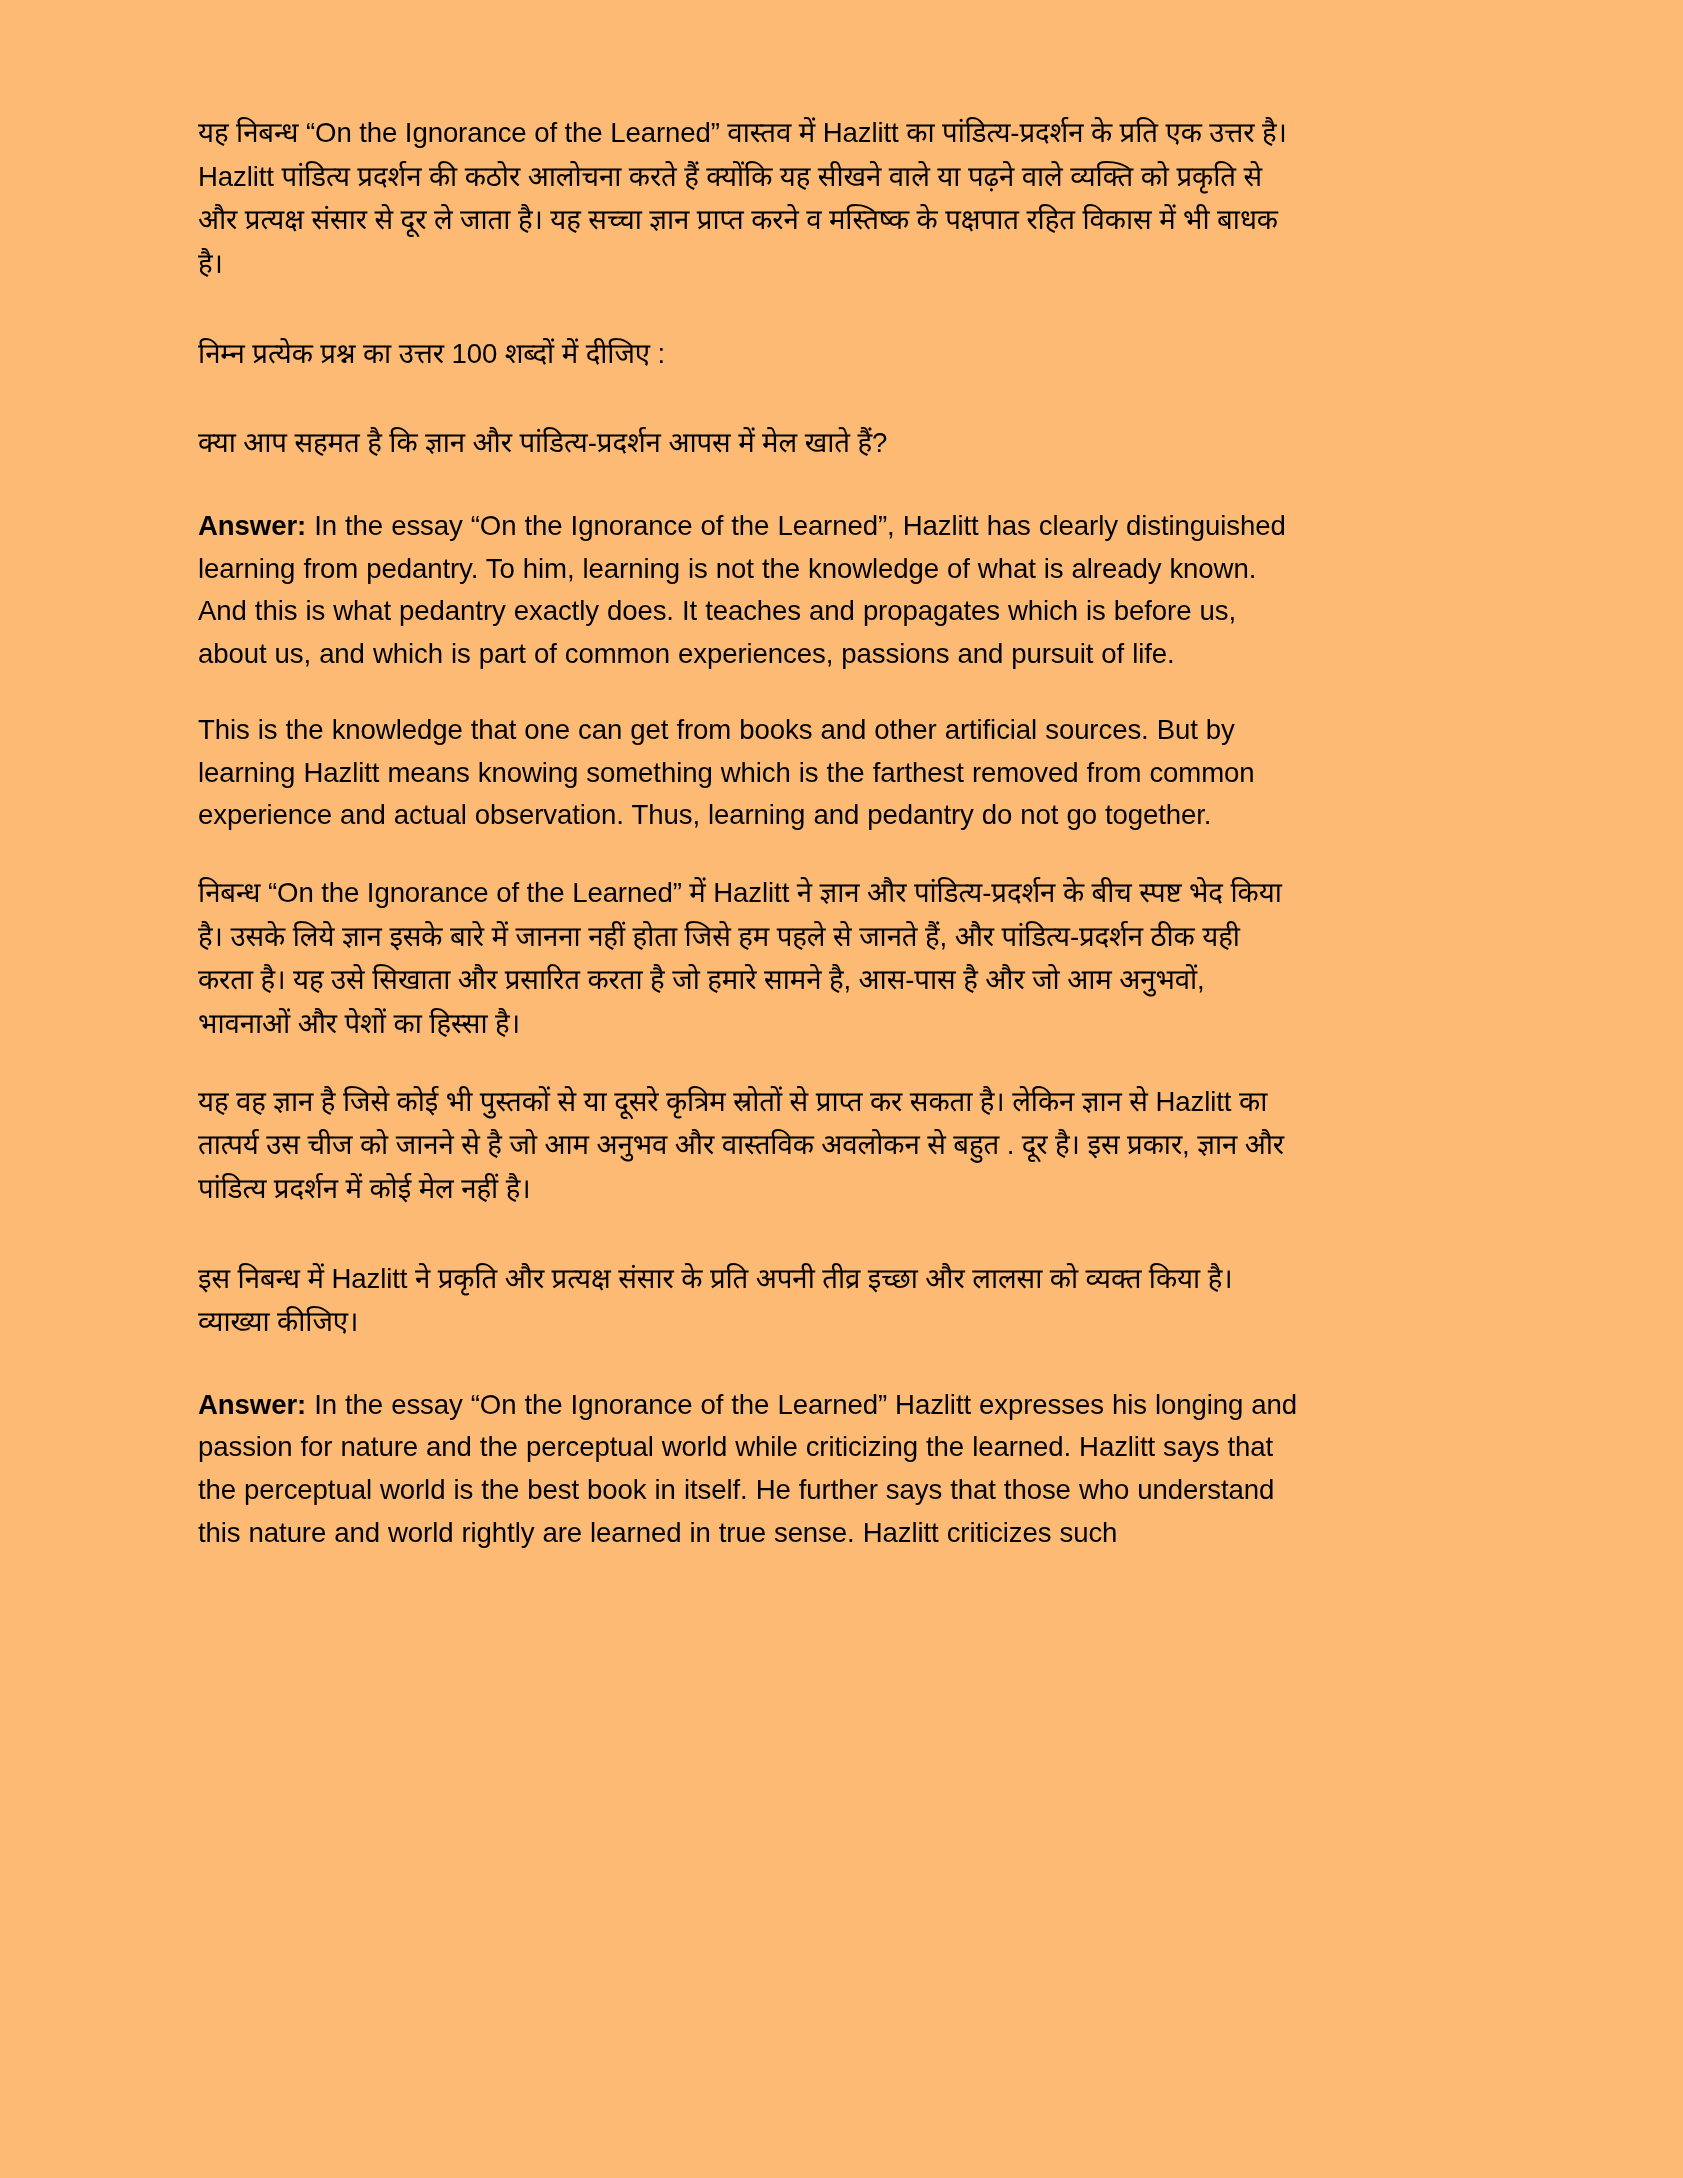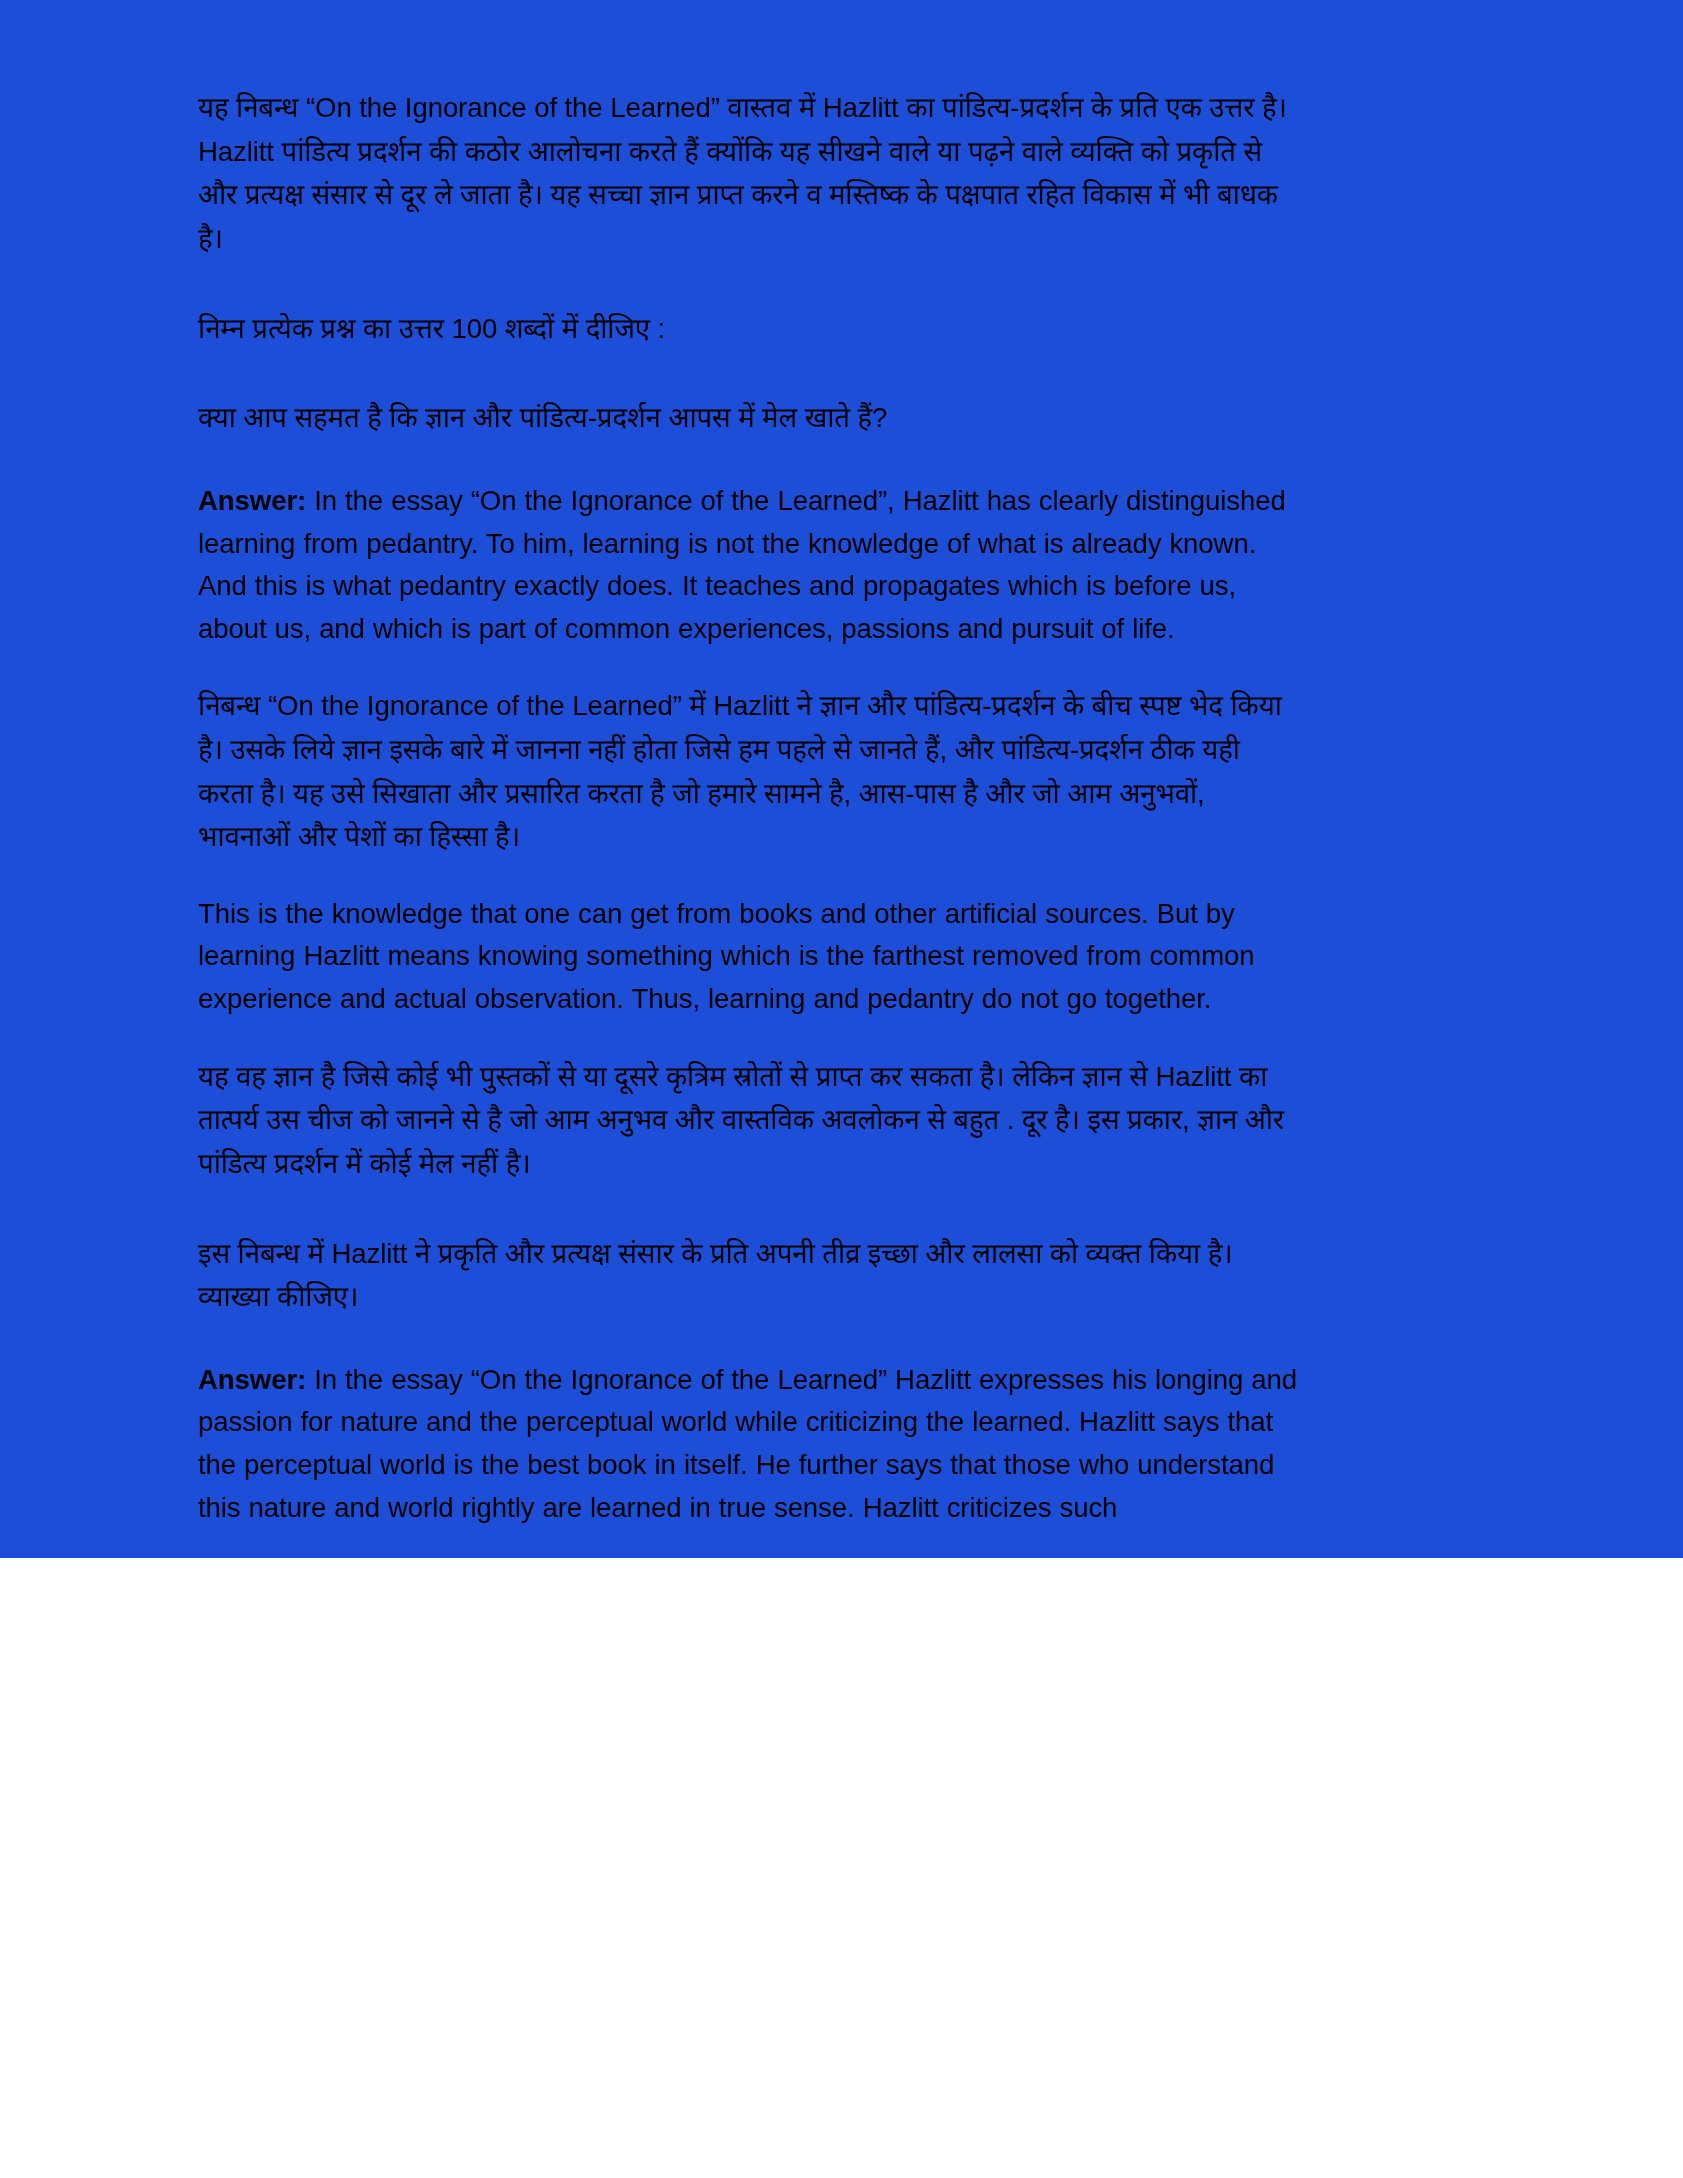--- a/index.html
+++ b/index.html
@@ -10,24 +10,24 @@
   body {
     width: 1683px;
     height: 2178px;
     font-family: "Liberation Sans", "DejaVu Sans", sans-serif;
     color: #000000;
     -webkit-font-smoothing: antialiased;
   }
   .page {
     position: relative;
     width: 1683px;
-    height: 1558px;
-    background: #1d4ed8;
+    height: 2178px;
+    background: #fdba74;
     box-sizing: border-box;
-    padding: 86px 198px 0 198px;
+    padding: 111px 198px 0 198px;
     overflow: hidden;
   }
   .content {
     width: 1119px;
   }
   p {
     margin: 0;
   }
   .block {
     margin-bottom: 34px;
@@ -92,25 +92,25 @@
       <p class="hin squeeze">क्या आप सहमत है कि ज्ञान और पांडित्य-प्रदर्शन आपस में मेल खाते हैं?</p>
     </div>
 
     <div class="gap-sm"></div>
 
     <div class="block">
       <p class="eng squeeze"><span class="lead-bold">Answer:</span><span> In the essay “On the Ignorance of the Learned”, Hazlitt has clearly distinguished learning from pedantry. To him, learning is not the knowledge of what is already known. And this is what pedantry exactly does. It teaches and propagates which is before us, about us, and which is part of common experiences, passions and pursuit of life.</span></p>
     </div>
 
     <div class="block">
-      <p class="hin squeeze">निबन्ध “On the Ignorance of the Learned” में Hazlitt ने ज्ञान और पांडित्य-प्रदर्शन के बीच स्पष्ट भेद किया है। उसके लिये ज्ञान इसके बारे में जानना नहीं होता जिसे हम पहले से जानते हैं, और पांडित्य-प्रदर्शन ठीक यही करता है। यह उसे सिखाता और प्रसारित करता है जो हमारे सामने है, आस-पास है और जो आम अनुभवों, भावनाओं और पेशों का हिस्सा है।</p>
+      <p class="eng squeeze">This is the knowledge that one can get from books and other artificial sources. But by learning Hazlitt means knowing something which is the farthest removed from common experience and actual observation. Thus, learning and pedantry do not go together.</p>
     </div>
 
     <div class="block">
-      <p class="eng squeeze">This is the knowledge that one can get from books and other artificial sources. But by learning Hazlitt means knowing something which is the farthest removed from common experience and actual observation. Thus, learning and pedantry do not go together.</p>
+      <p class="hin squeeze">निबन्ध “On the Ignorance of the Learned” में Hazlitt ने ज्ञान और पांडित्य-प्रदर्शन के बीच स्पष्ट भेद किया है। उसके लिये ज्ञान इसके बारे में जानना नहीं होता जिसे हम पहले से जानते हैं, और पांडित्य-प्रदर्शन ठीक यही करता है। यह उसे सिखाता और प्रसारित करता है जो हमारे सामने है, आस-पास है और जो आम अनुभवों, भावनाओं और पेशों का हिस्सा है।</p>
     </div>
 
     <div class="block">
       <p class="hin squeeze">यह वह ज्ञान है जिसे कोई भी पुस्तकों से या दूसरे कृत्रिम स्रोतों से प्राप्त कर सकता है। लेकिन ज्ञान से Hazlitt का तात्पर्य उस चीज को जानने से है जो आम अनुभव और वास्तविक अवलोकन से बहुत . दूर है। इस प्रकार, ज्ञान और पांडित्य प्रदर्शन में कोई मेल नहीं है।</p>
     </div>
 
     <div class="gap-sm"></div>
 
 
     <div class="gap-sm"></div>

